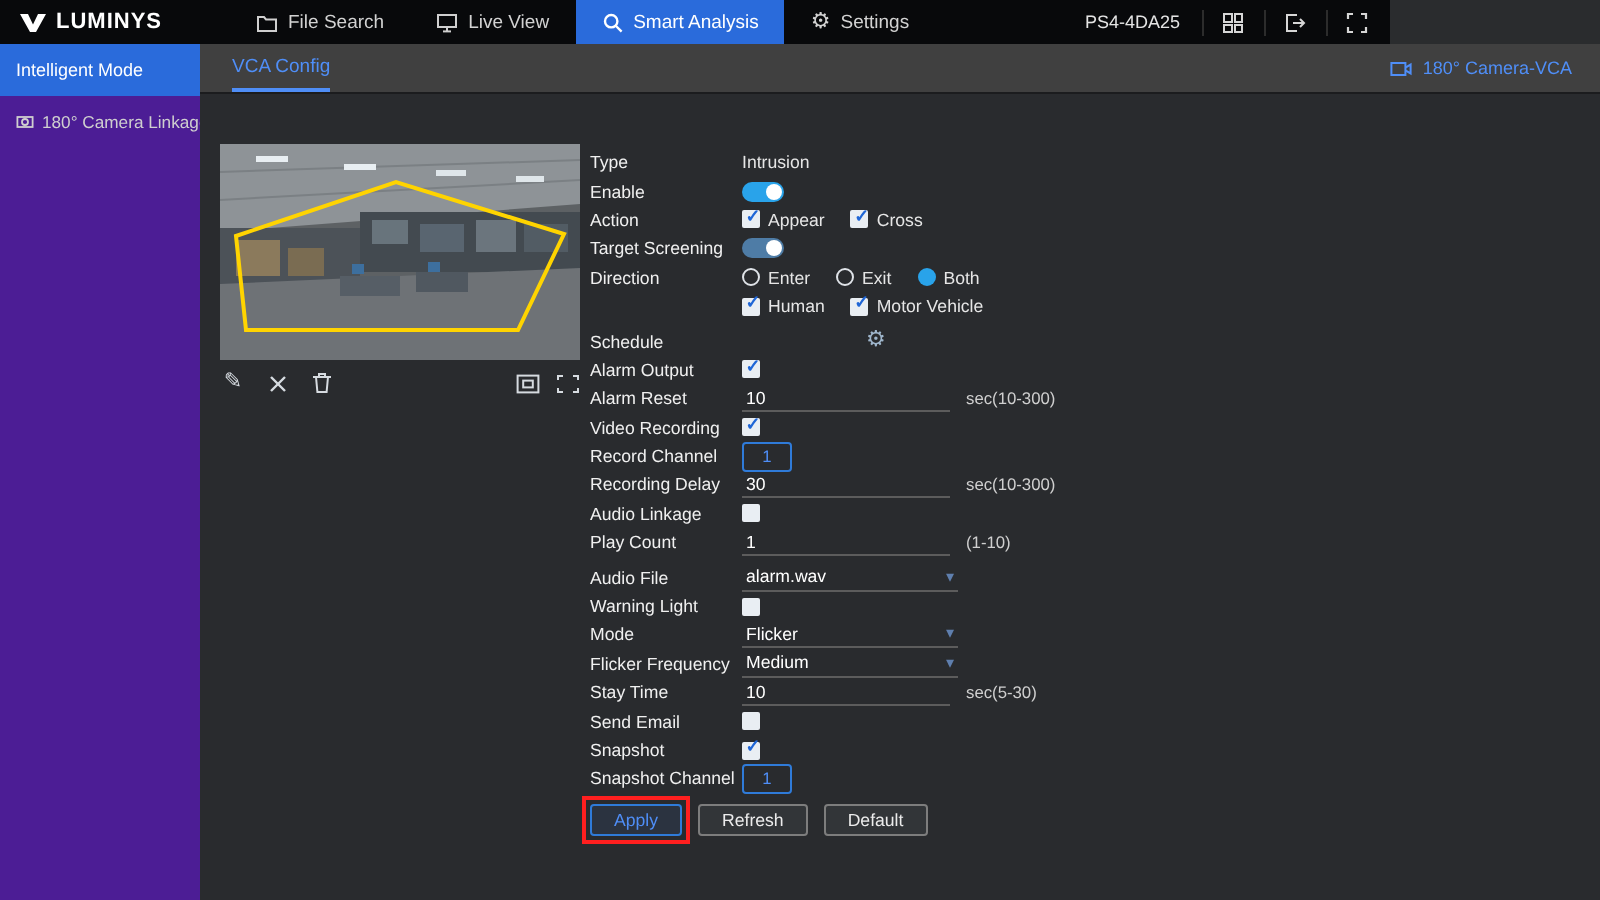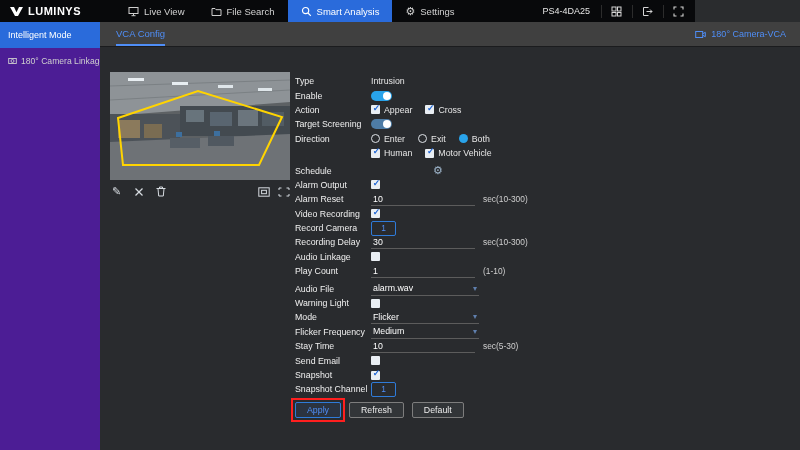--- a/index.html
+++ b/index.html
@@ -69,34 +69,34 @@
       <svg width="13" height="11" viewBox="0 0 13 11">
           <polygon points="0,1 4,1 6.5,6.2 9,1 13,1 8,10 5,10" fill="#ffffff"></polygon>
         </svg>
     </span>
     <span class="brand-name">LUMINYS</span>
   </div>
   <div class="nav">
     <div class="nav-item">
       <span>
         <svg width="11" height="11" viewBox="0 0 11 11" fill="none" stroke="#cfcfcf" stroke-width="1">
+            <path d="M1 2.5 h3 l1 1.2 h5 v5.8 h-9 z"></path>
+          </svg>
+      </span>
+      <span>File Search</span>
+    </div>
+    <div class="nav-item">
+      <span>
+        <svg width="11" height="11" viewBox="0 0 11 11" fill="none" stroke="#cfcfcf" stroke-width="1">
             <rect x="1" y="1.5" width="9" height="6"></rect>
             <line x1="3.5" y1="9.7" x2="7.5" y2="9.7"></line>
             <line x1="5.5" y1="7.5" x2="5.5" y2="9.7"></line>
           </svg>
       </span>
       <span>Live View</span>
-    </div>
-    <div class="nav-item">
-      <span>
-        <svg width="11" height="11" viewBox="0 0 11 11" fill="none" stroke="#cfcfcf" stroke-width="1">
-            <path d="M1 2.5 h3 l1 1.2 h5 v5.8 h-9 z"></path>
-          </svg>
-      </span>
-      <span>File Search</span>
     </div>
     <div class="nav-item active">
       <span>
         <svg width="11" height="11" viewBox="0 0 11 11" fill="none" stroke="#ffffff" stroke-width="1.2">
             <circle cx="4.6" cy="4.6" r="3.1"></circle>
             <line x1="7" y1="7" x2="9.8" y2="9.8"></line>
           </svg>
       </span>
       <span>Smart Analysis</span>
     </div>
@@ -313,21 +313,21 @@
     </div>
 
     <div class="frow">
       <div class="flabel">Video Recording</div>
       <span class="chk">
           <span class="mark">✓</span>
         </span>
     </div>
 
     <div class="frow">
-      <div class="flabel">Record Camera</div>
+      <div class="flabel">Record Channel</div>
       <span class="chan-btn">1</span>
     </div>
 
     <div class="frow">
       <div class="flabel">Recording Delay</div>
       <input class="uinput" value="30" style="">
       <span class="hint">sec(10-300)</span>
     </div>
 
     <div class="frow">

